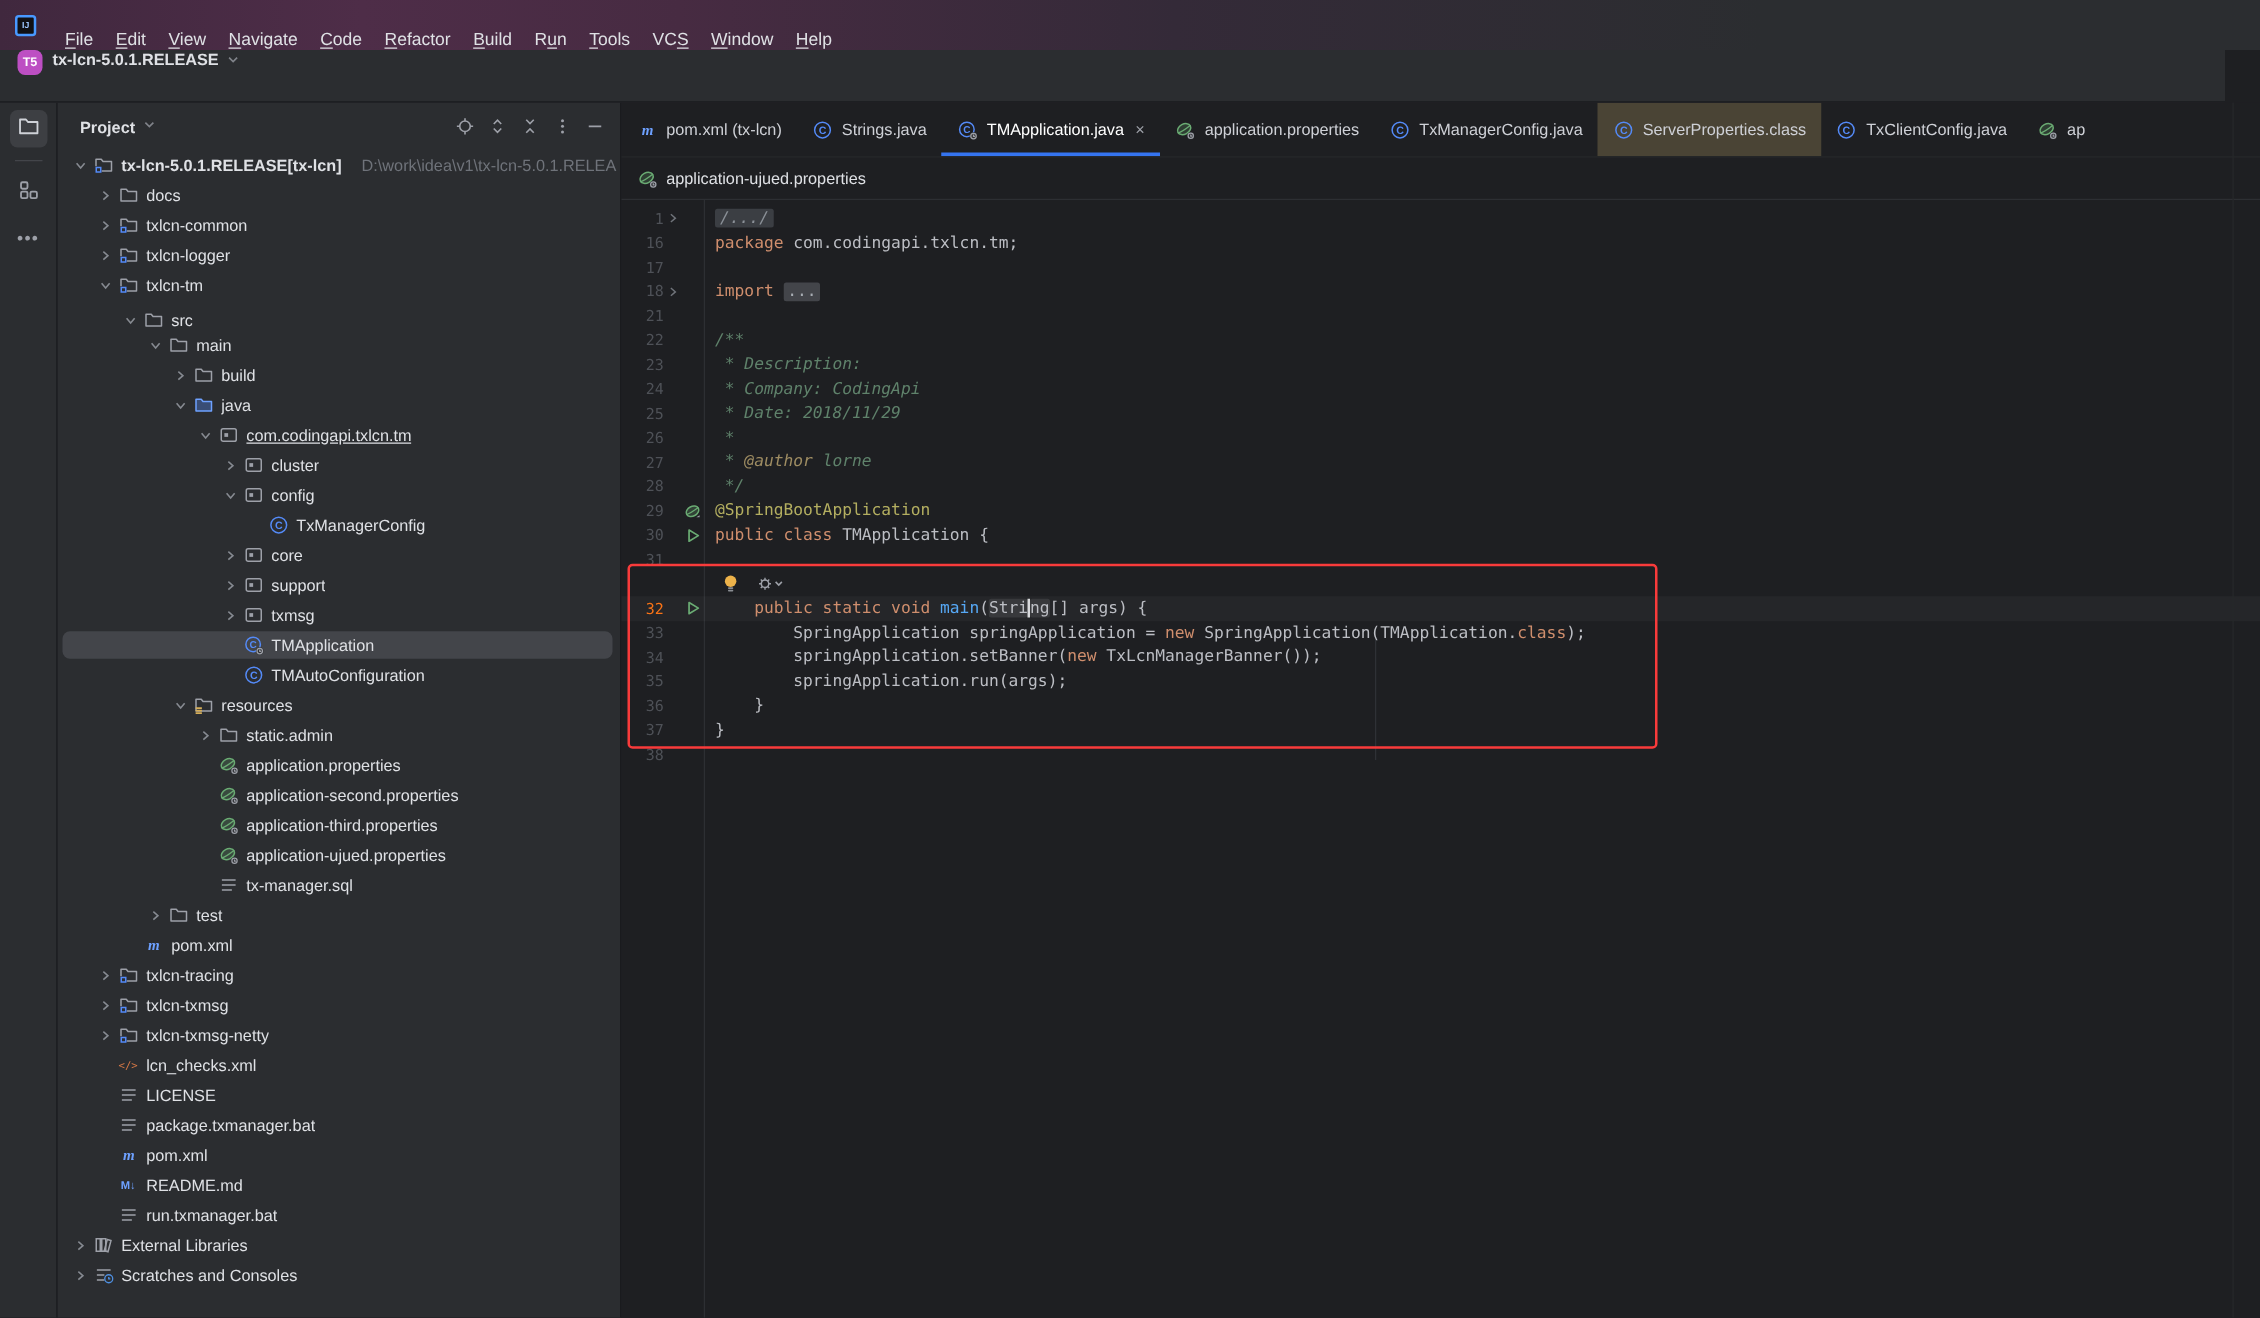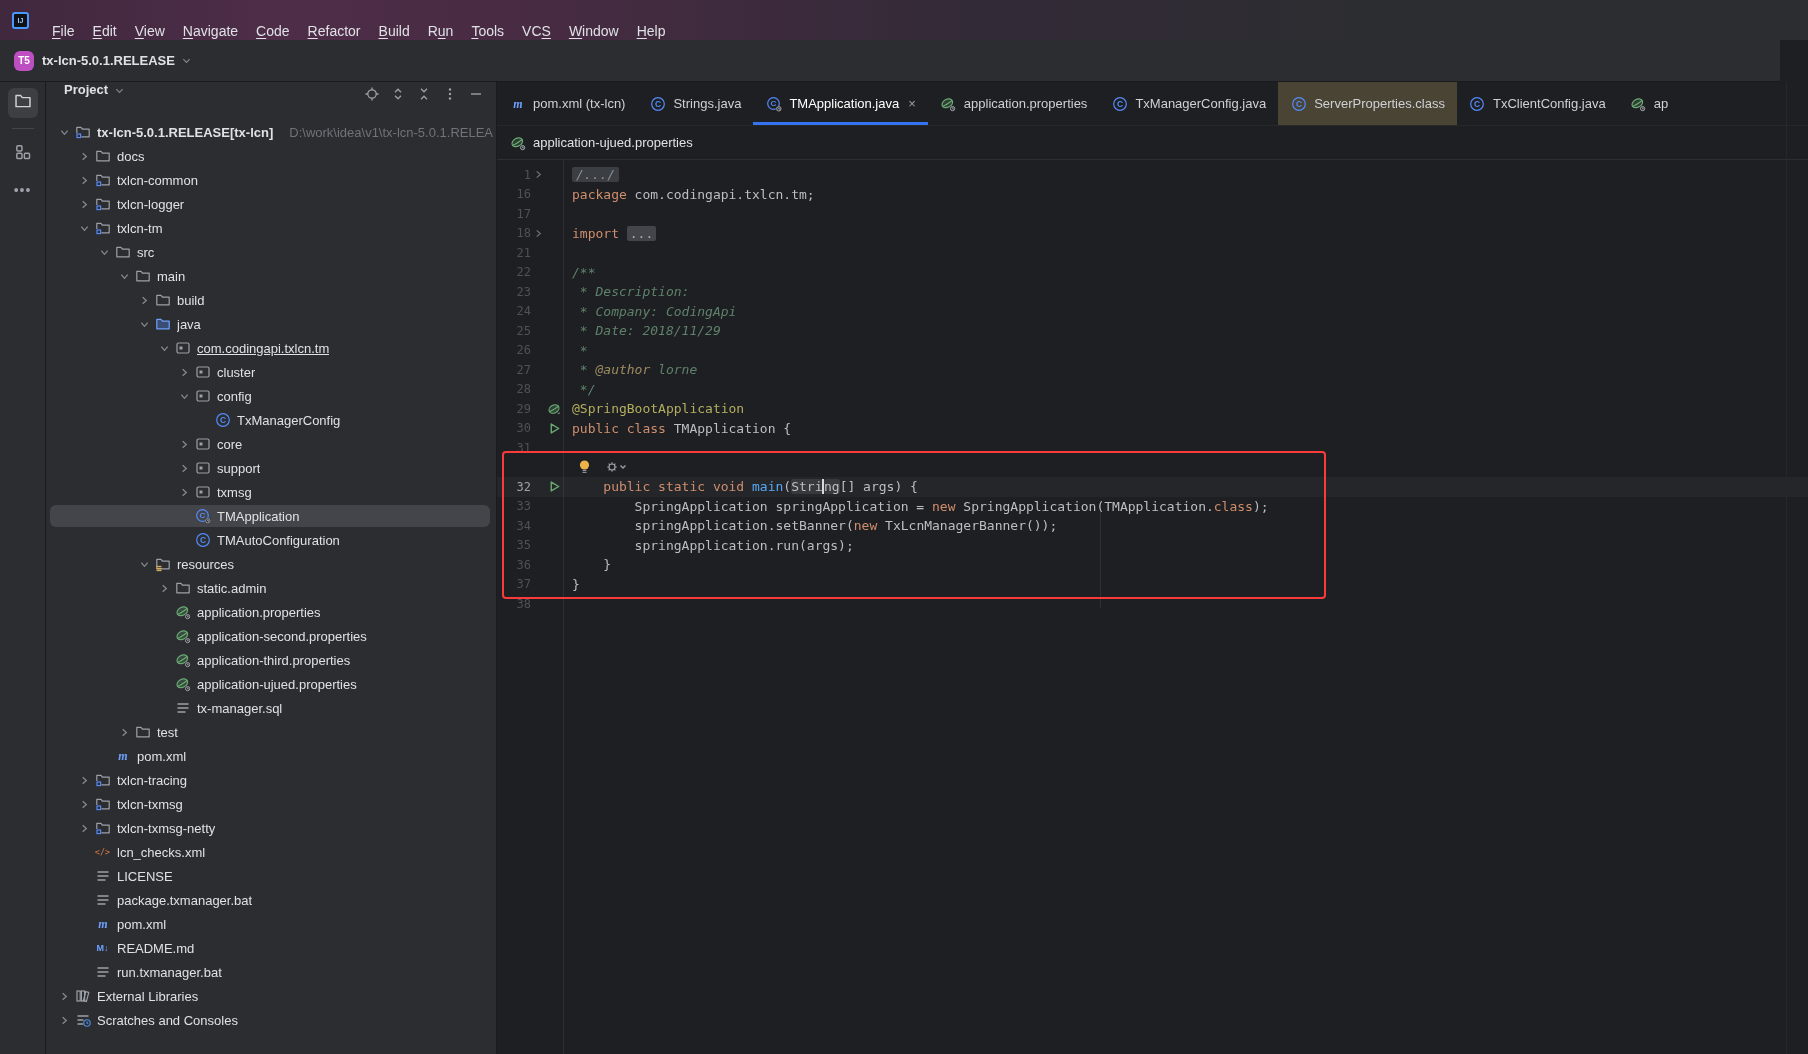--- a/index.html
+++ b/index.html
@@ -11,39 +11,39 @@
     background:linear-gradient(90deg,#40283e 0%,#4e2d48 16%,#472b42 30%,#342a38 52%,#2b2d30 78%,#2b2d30 100%);
     display:flex; align-items:center; z-index:20; }
   #app-logo { width:17px; height:17px; margin:0 14px 0 12px; border-radius:3px; background:#101114;
     border:2px solid #4899ff; color:#9cc7ff; font-size:7px; font-weight:bold;
     display:flex; align-items:center; justify-content:center; }
   .menu-item { color:#dfe1e5; font-size:14px; padding:4px 9px; border-radius:4px; cursor:default;margin-top:22px; }
   .menu-item u { text-decoration:underline; text-underline-offset:2px; }
 
   
   #titlebar { position:absolute; left:0; top:40px; width:1780px; height:42px; background:#2b2d30;
-    border-bottom:1px solid #1a1b1e; display:flex; align-items:center; z-index:19; }
+    border-bottom:1px solid #1a1b1e; display:flex; z-index:19; }
   #project-badge { width:20px; height:20px; border-radius:6px; background:#bd4fc3; color:#fff;
     font-size:10px; font-weight:bold; display:flex; align-items:center; justify-content:center; margin:0 8px 0 14px; }
   #project-name { color:#dfe1e5; font-size:13px; font-weight:600; }
   .chev-down { margin-left:6px; opacity:.75; }
 
   
   #stripe { position:absolute; left:0; top:82px; width:46px; height:972px; background:#2b2d30;
     border-right:1px solid #1a1b1e; z-index:10; }
   .stripe-btn { width:30px; height:30px; margin:6px auto; border-radius:6px;
     display:flex; align-items:center; justify-content:center; }
   .stripe-btn.selected { background:#3d3f43; }
   .stripe-sep { width:22px; height:1px; background:#43454a; margin:10px auto; }
   .stripe-dots { color:#9da0a8; font-size:14px; letter-spacing:1px; text-align:center; }
 
   
   #tree-panel { position:absolute; left:46px; top:82px; width:451px; height:972px; background:#2b2d30;
     border-right:1px solid #1a1b1e; z-index:9; overflow:hidden; }
-  #tree-header { height:38px; display:flex; padding:0 8px 0 18px; }
+  #tree-header { height:38px; display:flex; align-items:center; padding:0 8px 0 18px; }
   #tree-header .title { color:#dfe1e5; font-size:13px; font-weight:600; }
   #tree-header .spacer { flex:1; }
   .hdr-icon { width:24px; height:24px; display:flex; align-items:center; justify-content:center;
     border-radius:4px; margin-left:2px; }
   .tree-row { height:24px; display:flex; align-items:center; white-space:nowrap; overflow:hidden;
     font-size:13px; color:#dfe1e5; position:relative; }
   .tree-row .sel { position:absolute; left:4px; right:6px; top:1px; bottom:1px; background:#43454a; border-radius:6px; }
   .tree-row > * { position:relative; }
   .tr-chev { width:16px; height:16px; flex:0 0 16px; display:flex; align-items:center; justify-content:center; }
   .tr-chev svg { transition:none; }
@@ -71,21 +71,21 @@
 
   
   #code-area { position:absolute; left:0; top:78px; width:1311px; height:894px;
     font-family:"DejaVu Sans Mono", monospace; font-size:13px; }
   #gutter-line { position:absolute; left:66px; top:0; width:1px; height:894px; background:#2d2f33; }
   #code-rows { position:absolute; left:0; top:5px; width:1311px; }
   .crow { height:19.5px; display:flex; align-items:center; position:relative; }
   .crow.active-line { background:rgba(255,255,255,0.035); }
   .ln { width:34px; text-align:right; color:#4e5157; font-size:12px; flex:0 0 34px;
     font-family:"DejaVu Sans Mono", monospace; }
-  .crow.active-line .ln { color:#a3a3a3; }
+  .crow.active-line .ln { color:#f97316; }
   .fold-col { width:14px; flex:0 0 14px; display:flex; align-items:center; justify-content:center; color:#6f737a; }
   .gicon-col { width:18px; flex:0 0 18px; display:flex; align-items:center; justify-content:center; }
   .ctext { padding-left:9px; white-space:pre; color:#bcbec4; }
   .tk-kw { color:#cf8e6d; }
   .tk-doc { color:#5f826b; font-style:italic; }
   .tk-tag { color:#9e8c62; font-style:italic; }
   .tk-ann { color:#b3ae60; }
   .tk-method { color:#56a8f5; }
   .tk-fold { background:#43454a; color:#a8adb4; border-radius:2px; padding:0 3px; }
   .tk-cfold { background:#3b3e43; color:#8b9198; border-radius:2px; padding:0 4px; font-style:italic; }
@@ -264,21 +264,21 @@
         </span>
         <span class="tr-icon" style="display: inline-flex; width: 17px; height: 17px; align-items: center; justify-content: center;">
           <svg width="16" height="16" viewBox="0 0 16 16">
             <path d="M1.8 3.4 h4.2 l1.4 1.8 h6.8 v7.6 h-12.4 z" fill="none" stroke="#9da0a8" stroke-width="1.2" stroke-linejoin="round"></path>
             <rect x="1" y="9" width="5.4" height="5.4" fill="#2b2d30"></rect>
             <rect x="2" y="10" width="3.6" height="3.6" fill="none" stroke="#548af7" stroke-width="1.2"></rect>
           </svg>
         </span>
         <span class="tr-label">txlcn-tm</span>
       </div>
-      <div class="tree-row" style="padding-left: 50px;">
+      <div class="tree-row" style="padding-left: 50px; align-items: flex-end;">
         <span class="tr-chev exp">
           <svg width="11" height="11" viewBox="0 0 12 12">
             <path d="M4 2.5 L8 6 L4 9.5" stroke="#868a91" stroke-width="1.4" fill="none"></path>
           </svg>
         </span>
         <span class="tr-icon" style="display: inline-flex; width: 17px; height: 17px; align-items: center; justify-content: center;">
           <svg width="16" height="16" viewBox="0 0 16 16">
             <path d="M1.8 3.4 h4.2 l1.4 1.8 h6.8 v7.6 h-12.4 z" fill="none" stroke="#9da0a8" stroke-width="1.2" stroke-linejoin="round"></path>
           </svg>
         </span>

